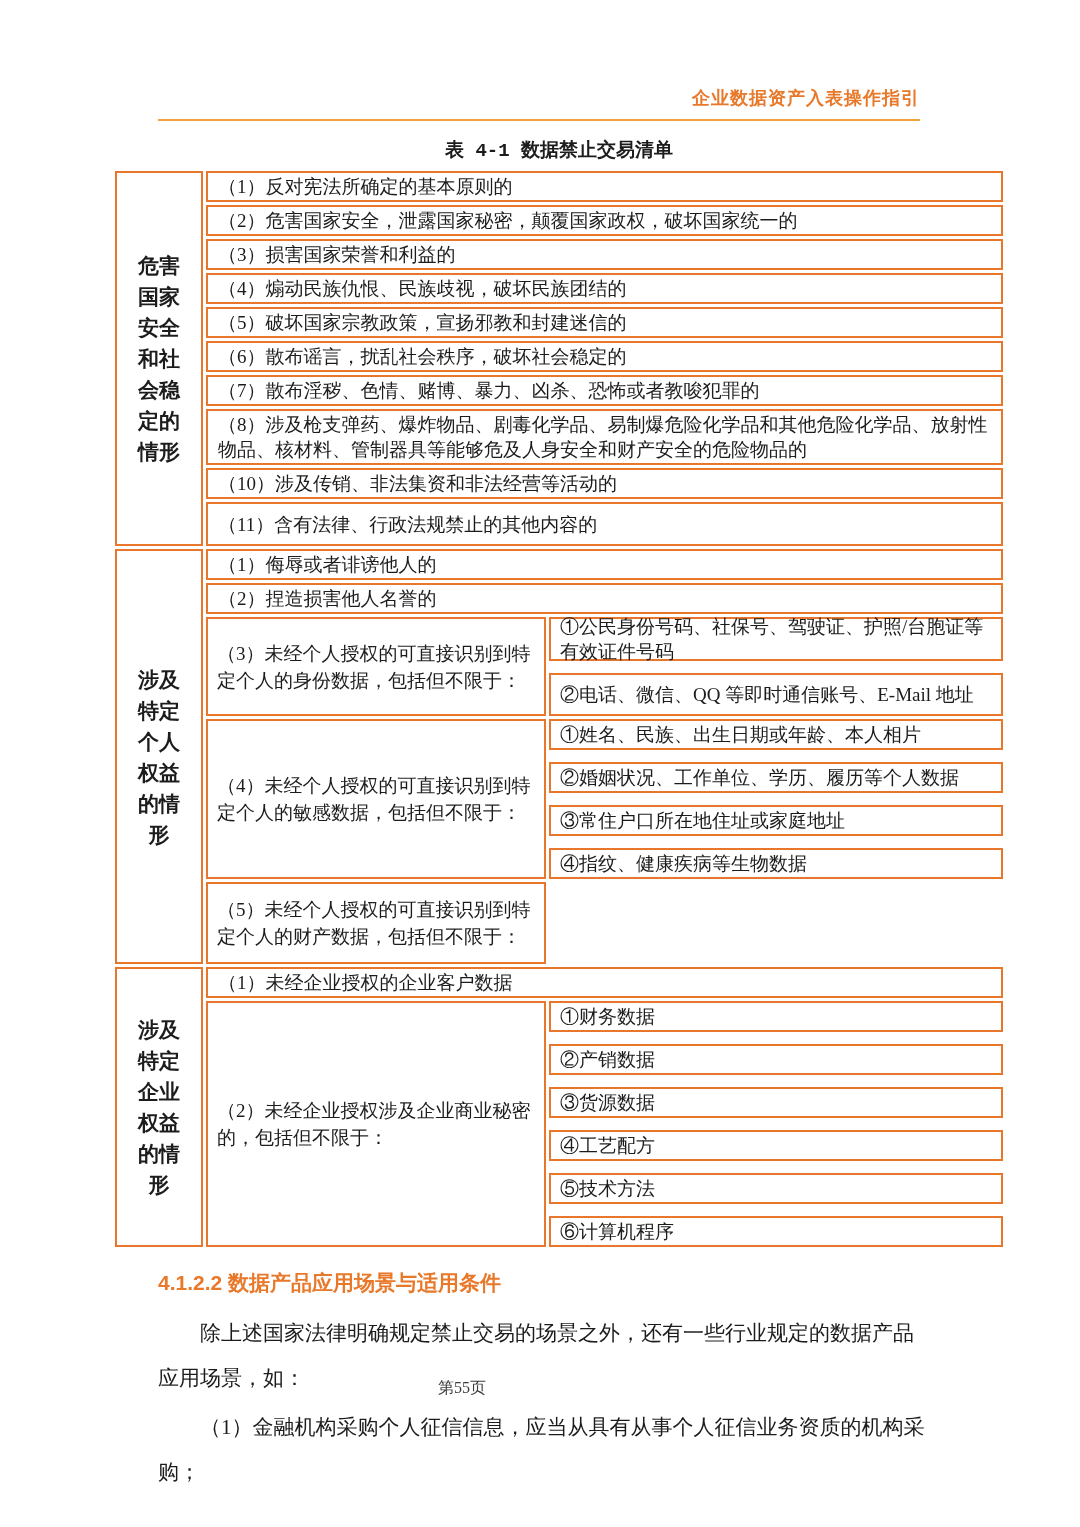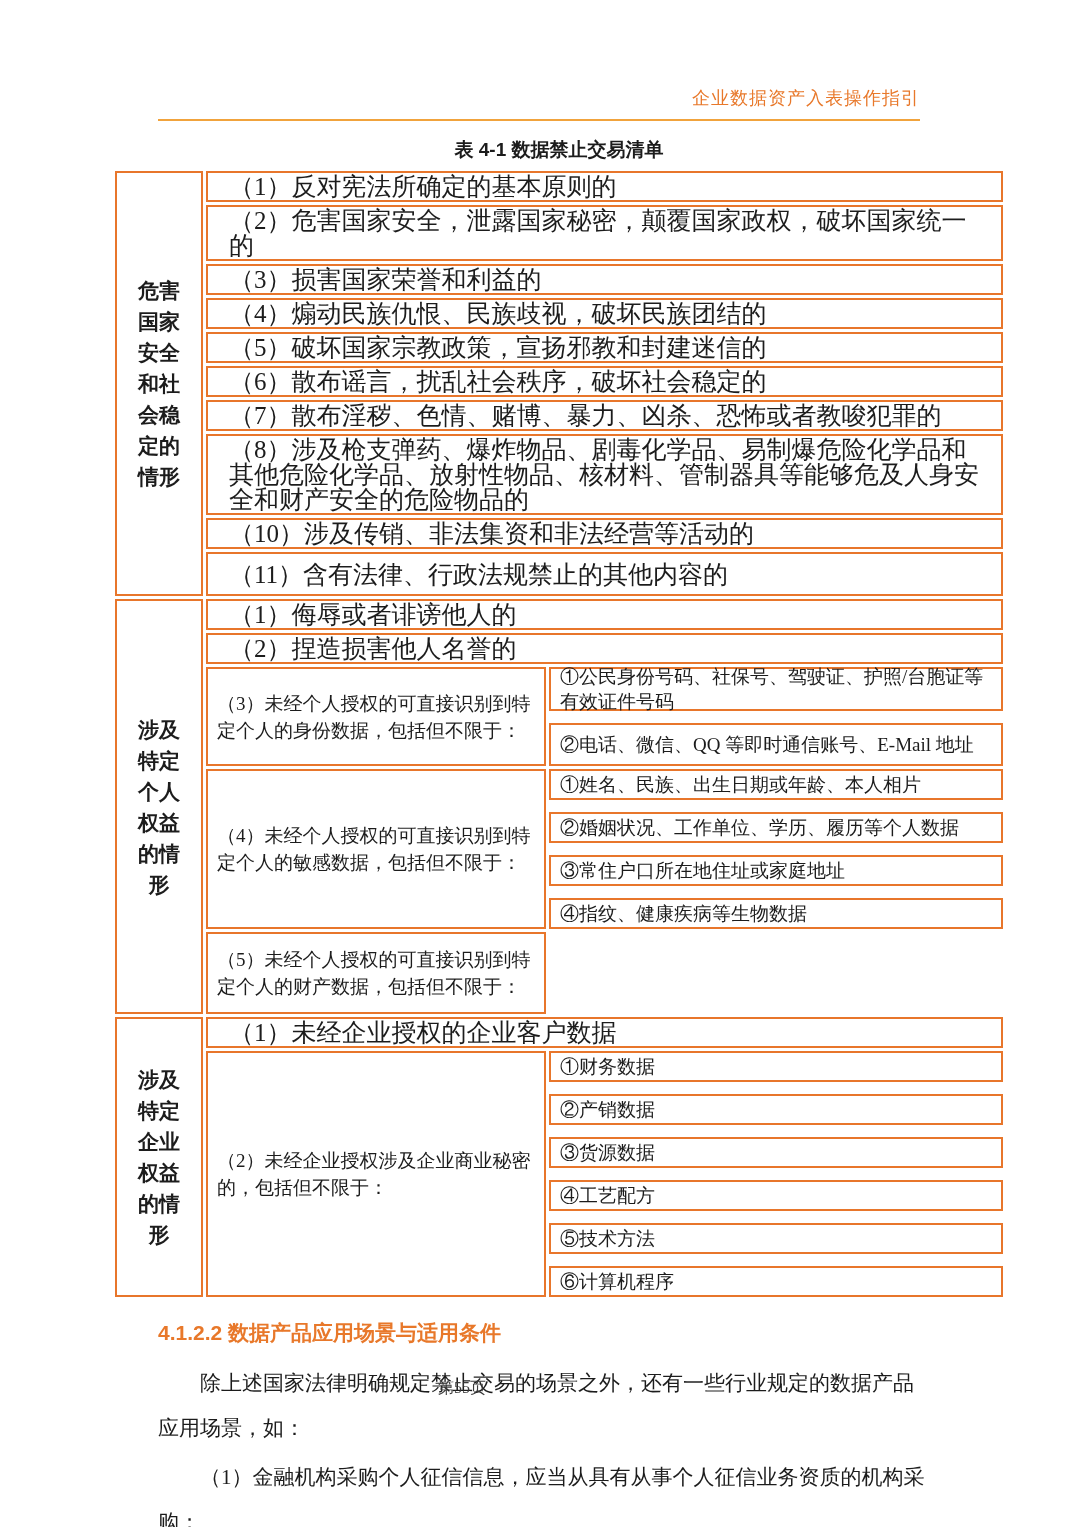--- a/index.html
+++ b/index.html
@@ -16,47 +16,47 @@
   }
   
   .pg-header{
     margin:86px 160px 0 158px;
     padding-bottom:9px;
     border-bottom:2px solid var(--rule);
     text-align:right;
   }
   .pg-header .ht{
     font-family:"Liberation Sans","DejaVu Sans",sans-serif;
-    font-weight:normal;color:var(--acc);font-size:18px;letter-spacing:1px;
+    font-weight:bold;color:var(--acc);font-size:18px;letter-spacing:1px;
   }
   
   .tcaption{
     margin-top:16px;text-align:center;font-weight:bold;font-size:19px;
-    font-family:Liberation Sans, sans-serif;
+    font-family:Liberation Mono, monospace;
     width:888px;margin-left:115px;
   }
   
   .tbl{
     margin:8px 0 0 115px;width:888px;
     display:flex;flex-direction:column;gap:3px;
   }
   .group{display:flex;gap:3px;align-items:stretch;}
   .ghead{
     flex:0 0 88px;border:2px solid var(--ord);
     display:flex;align-items:center;justify-content:center;
     text-align:center;font-weight:bold;font-size:21px;line-height:31px;
     font-family:"Liberation Sans","DejaVu Sans",sans-serif;
     padding:4px 17px;
   }
   .grows{flex:1;display:flex;flex-direction:column;gap:3px;}
   .row{
     border:2px solid var(--ord);
-    padding:1px 21px;min-height:27px;
+    padding:1px 10px;min-height:27px;
     display:flex;align-items:center;
-    font-size:25px;line-height:25px;
+    font-size:19px;line-height:25px;
   }
   .group:nth-child(1) .grows .row:last-child{min-height:44px;}
   .split{display:flex;gap:3px;flex:1;}
   .mid{
     flex:0 0 340px;border:2px solid var(--ord);
     padding:12px 9px;display:flex;align-items:center;
     font-size:19px;line-height:27px;
   }
   .subs{flex:1;display:flex;flex-direction:column;gap:12px;}
   .sub{

